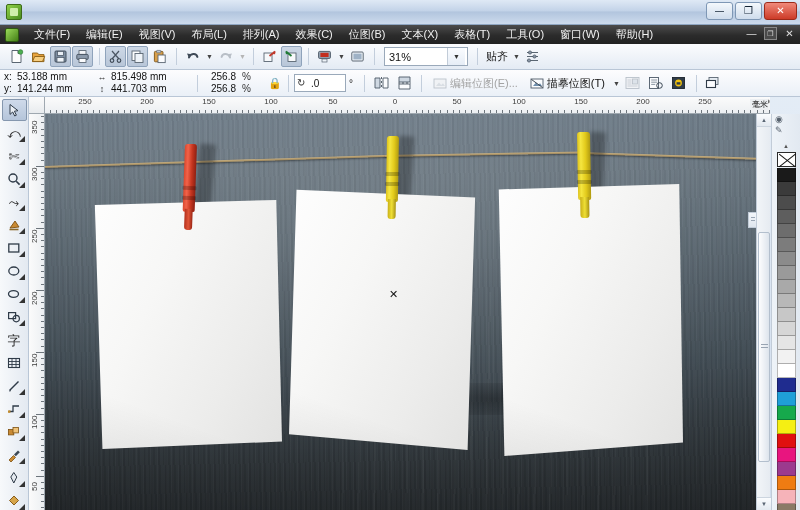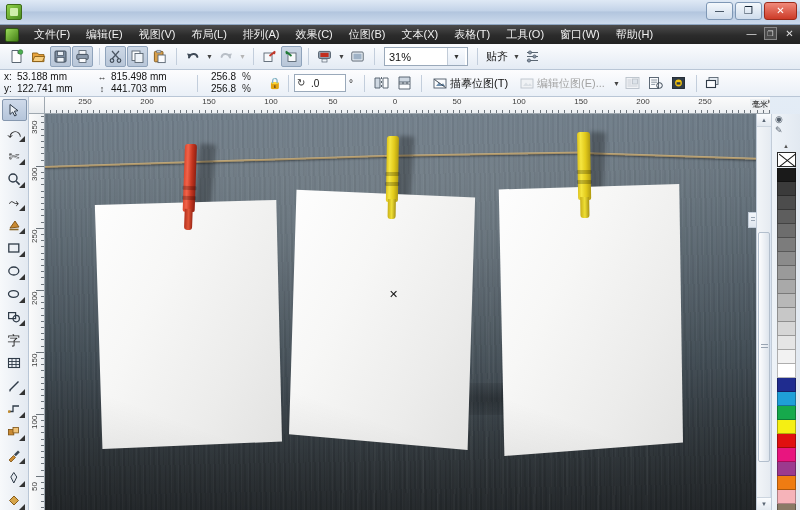--- a/index.html
+++ b/index.html
@@ -540,21 +540,21 @@
 
   <div class="propbar">
 
     <div class="xy-group">
       <div class="xy-row">
         <span class="xy-key">x:</span>
         <span>53.188 mm</span>
       </div>
       <div class="xy-row">
         <span class="xy-key">y:</span>
-        <span>122.741 mm</span>
+        <span>141.244 mm</span>
       </div>
     </div>
 
     <div class="size-group">
       <div class="size-row">
         <span class="sg-ic">↔</span>
         <span>815.498 mm</span>
       </div>
       <div class="size-row">
         <span class="sg-ic">↕</span>
@@ -597,35 +597,35 @@
     <div class="pb-btn">
       <svg class="ic" width="15" height="14" viewBox="0 0 15 14">
         <path d="M2 1h11v5H2z" fill="#cfd8e2" stroke="#4d5a68" stroke-width=".9"></path>
         <path d="M2 8h11v5H2z" fill="#fbfcfe" stroke="#4d5a68" stroke-width=".9"></path>
         <path d="M1 7h13" stroke="#33404d" stroke-width=".8" stroke-dasharray="2 2"></path>
       </svg>
     </div>
 
     <div class="pb-sep"></div>
 
+    <div class="pb-textbtn disabled">
+      <svg class="ic" width="14" height="13" viewBox="0 0 14 13">
+        <rect x="1" y="2" width="12" height="9" fill="#f0f2f5" stroke="#bcc3cc" stroke-width=".9"></rect>
+        <path d="M3 9l3-3.5 2.2 2.4L10 6.2 12 9z" fill="#d9dee4"></path>
+      </svg>
+      <span>编辑位图(E)...</span>
+    </div>
+
     <div class="pb-textbtn">
       <svg class="ic" width="14" height="13" viewBox="0 0 14 13">
         <rect x="1" y="2" width="12" height="9" fill="#fbfcfe" stroke="#4d5a68" stroke-width=".9"></rect>
         <path d="M3 9l3-3.5 2.2 2.4L10 6.2 12 9z" fill="#6f8fae"></path>
         <path d="M1.5 2.5l11 8" stroke="#2b3641" stroke-width=".9"></path>
       </svg>
       <span>描摹位图(T)</span>
-    </div>
-
-    <div class="pb-textbtn disabled">
-      <svg class="ic" width="14" height="13" viewBox="0 0 14 13">
-        <rect x="1" y="2" width="12" height="9" fill="#f0f2f5" stroke="#bcc3cc" stroke-width=".9"></rect>
-        <path d="M3 9l3-3.5 2.2 2.4L10 6.2 12 9z" fill="#d9dee4"></path>
-      </svg>
-      <span>编辑位图(E)...</span>
     </div>
     <div class="tb-caret">▼</div>
 
     <div class="pb-btn">
       <svg class="ic" width="15" height="14" viewBox="0 0 15 14">
         <rect x="1" y="1.5" width="13" height="11" fill="#f1f3f6" stroke="#b9c0c9" stroke-width=".9"></rect>
         <path d="M2.5 4h4M2.5 6h4M2.5 8h4M2.5 10h10" stroke="#c6ccd4" stroke-width=".9"></path>
         <rect x="7.5" y="3" width="5" height="5" fill="#dde3ea" stroke="#b9c0c9" stroke-width=".8"></rect>
       </svg>
     </div>

